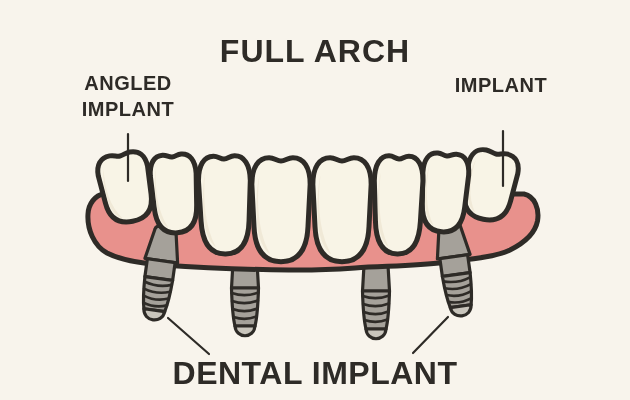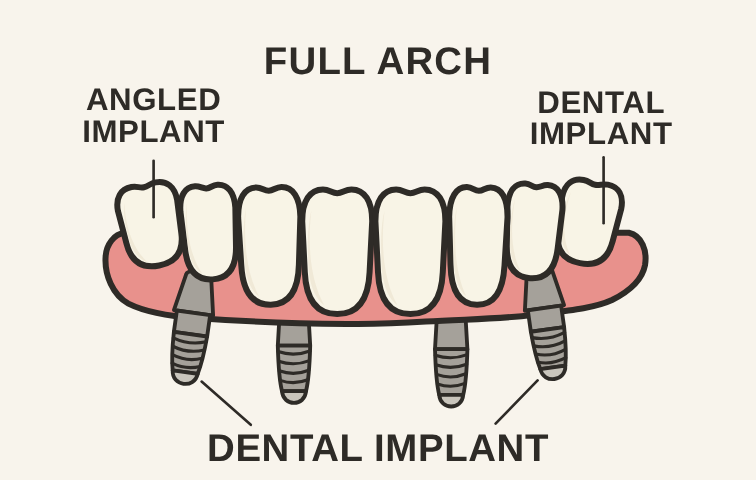--- a/index.html
+++ b/index.html
@@ -25,21 +25,21 @@
   .gum{fill:var(--gum);stroke:var(--ink);stroke-width:5;stroke-linejoin:round;}
   .tooth-body{fill:var(--tooth);stroke:var(--ink);stroke-width:5;stroke-linejoin:round;}
   .shade{fill:var(--tooth-shade);opacity:.55;stroke:none;}
   .metal{fill:var(--implant);stroke:var(--ink);stroke-width:3.2;stroke-linejoin:round;}
   .metal-light{fill:var(--implant-light);stroke:var(--ink);stroke-width:3.2;stroke-linejoin:round;}
   .thread{fill:none;stroke:var(--ink);stroke-width:2.6;stroke-linecap:round;}
   .leader{stroke:var(--ink);stroke-width:2.2;stroke-linecap:round;}
 
   .txt{position:absolute;font-weight:bold;text-align:center;white-space:nowrap;}
   .title{top:35px;left:0;width:630px;font-size:32px;line-height:32px;letter-spacing:1px;}
-  .label{font-size:26px;line-height:26px;letter-spacing:.5px;}
+  .label{font-size:20px;line-height:26px;letter-spacing:.5px;}
   .label-angled{top:70px;left:40px;width:176px;}
   .label-dental-top{top:72px;left:413px;width:176px;}
   .label-dental-bottom{top:359px;left:0;width:630px;font-size:32px;line-height:28px;}
 </style>
 </head>
 <body>
 
 <div class="stage">
 
   <svg width="630" height="400" viewBox="0 0 630 400">
@@ -105,19 +105,18 @@
   </svg>
 
   <div class="txt title">FULL ARCH</div>
 
   <div class="txt label label-angled">
     <div>ANGLED</div>
     <div>IMPLANT</div>
   </div>
 
   <div class="txt label label-dental-top">
-    <div>DENTAL</div>
     <div>IMPLANT</div>
   </div>
 
   <div class="txt label label-dental-bottom">DENTAL IMPLANT</div>
 
 </div>
 
 </body></html>

